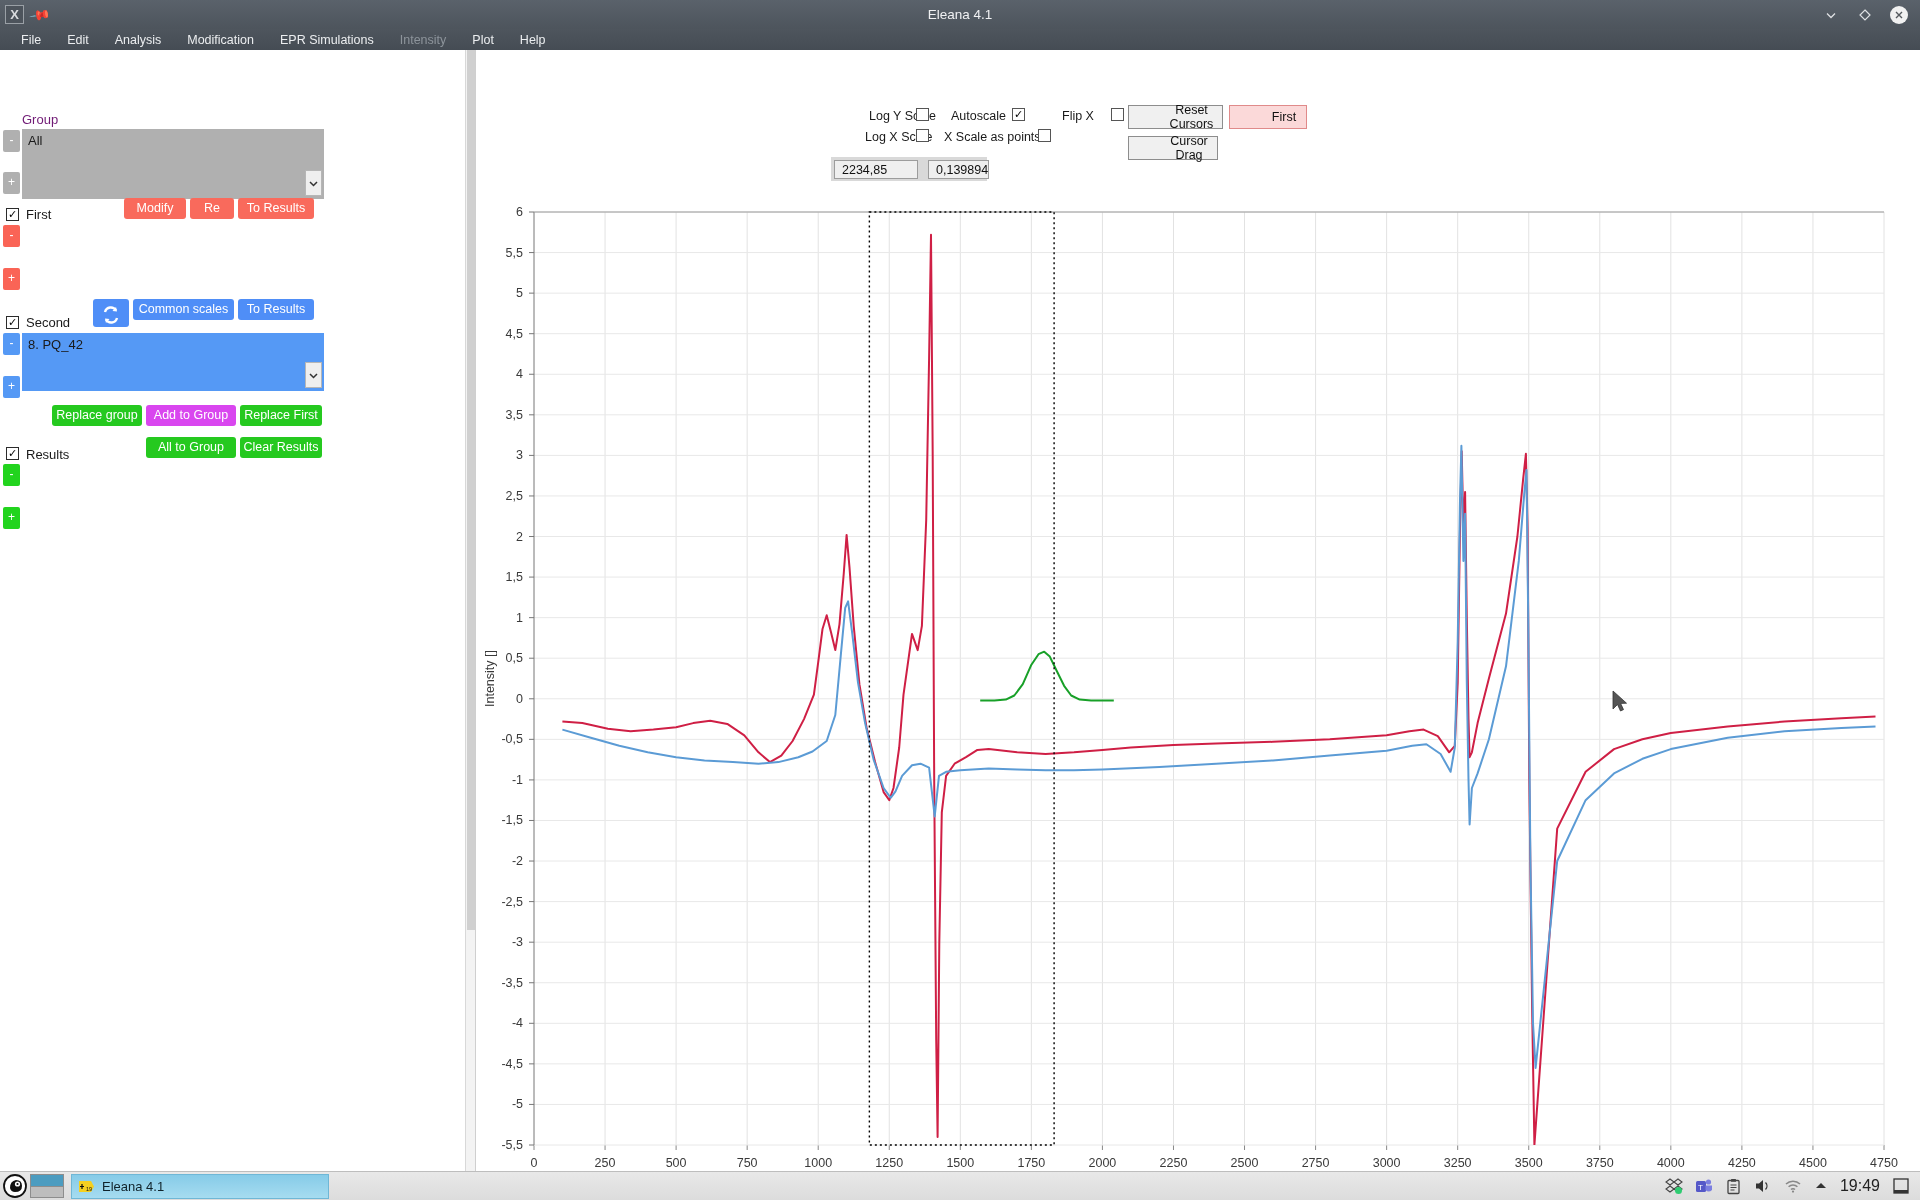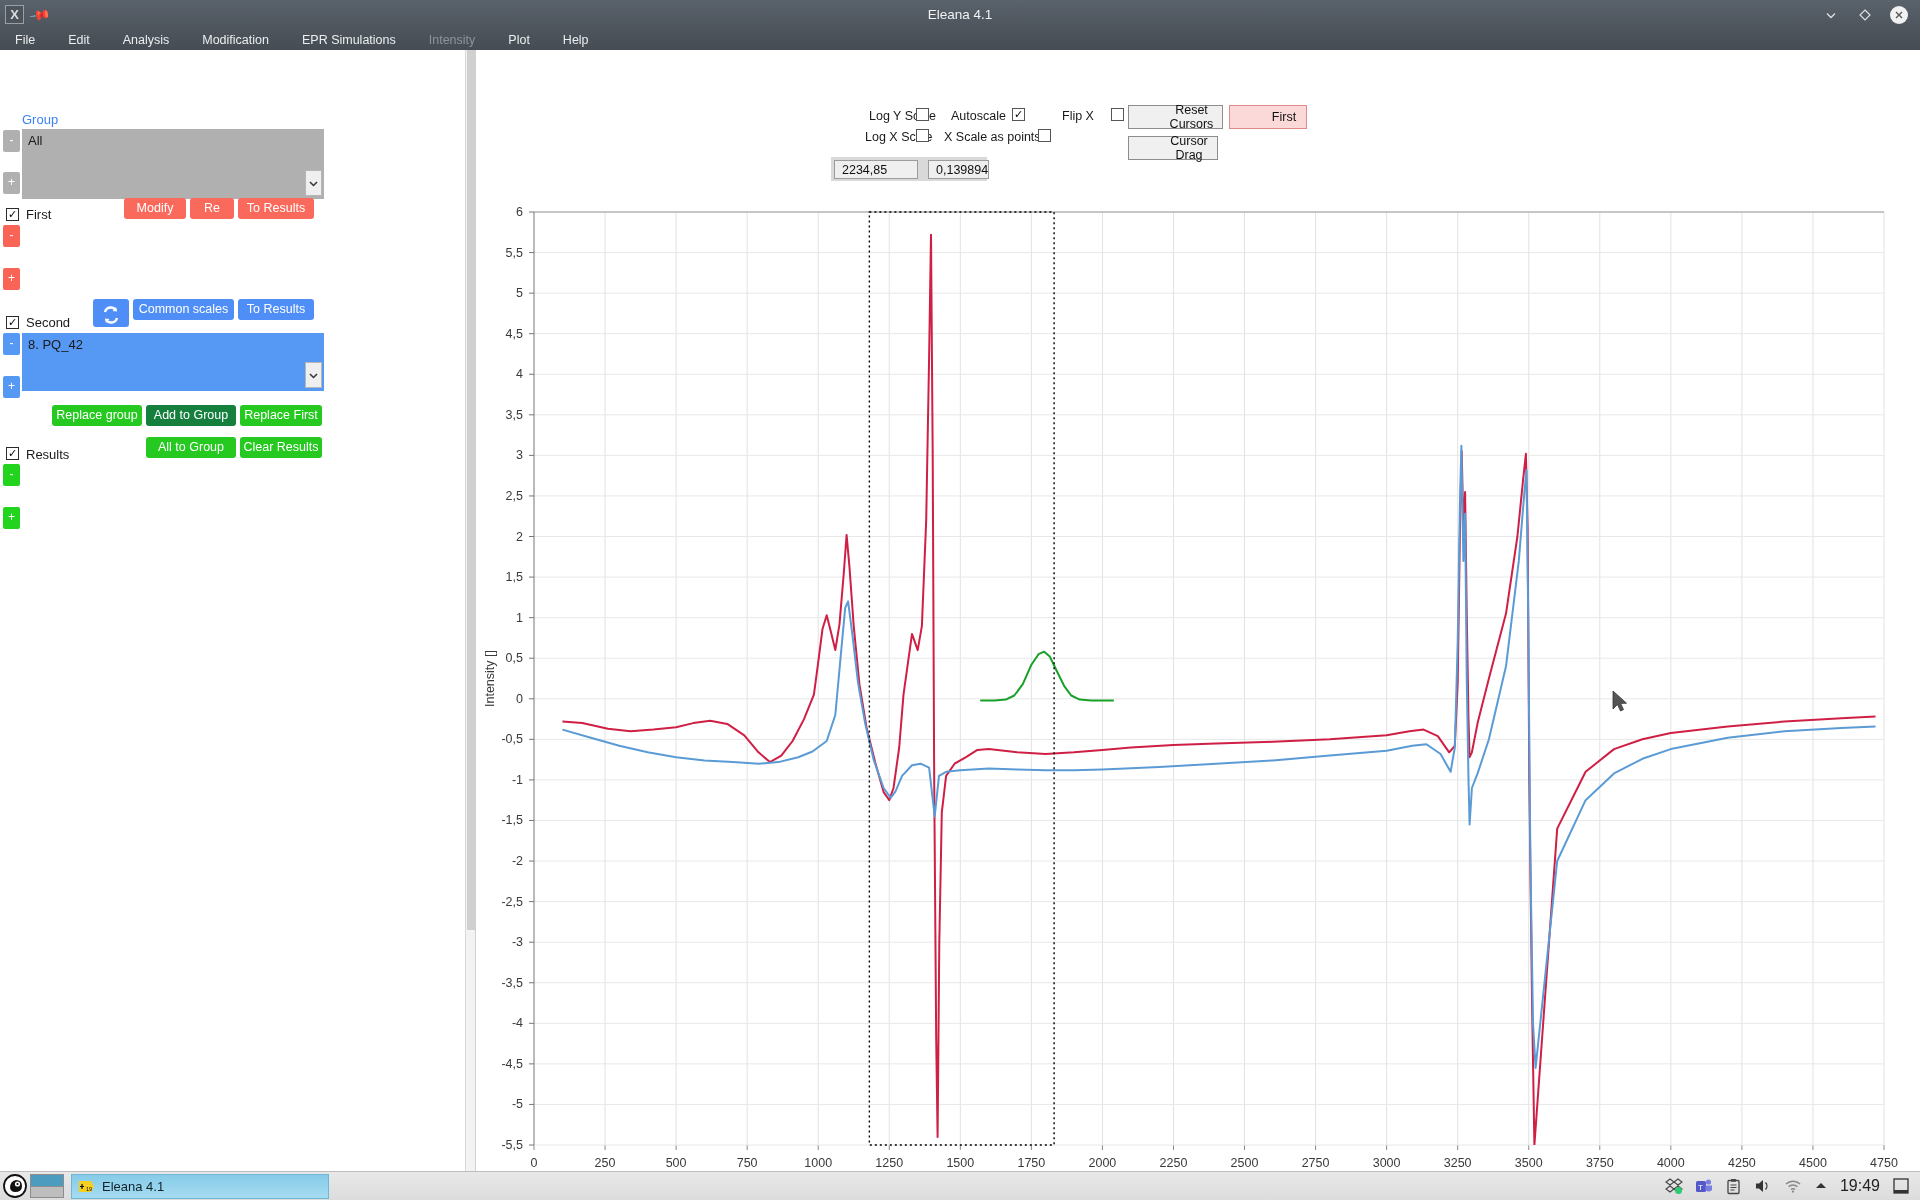--- a/index.html
+++ b/index.html
@@ -32,41 +32,41 @@
     padding-right:12px; position:relative; z-index:2;
   }
   .winbtn { width:18px; height:18px; display:flex; align-items:center; justify-content:center;
             color:#dfe1e4; font-size:13px; line-height:1; }
   .winbtn.close { background:#f1f1f1; color:#4d545c; border-radius:50%; font-size:12px; font-weight:bold; }
 
   
   #menubar {
     height:21px; width:100%;
     background:linear-gradient(to bottom,#4e555d 0%,#454c54 100%);
-    display:flex; align-items:center; padding-left:6px; gap:15px;
+    display:flex; align-items:center; padding-left:12px; gap:8px;
   }
   #menubar .mi { color:#eceef0; font-size:12.5px; padding:2px 9px; }
   #menubar .mi.disabled { color:#8d949b; }
 
   
   #main { display:flex; width:1920px; height:1141px; background:#fff; }
 
   
   #leftpanel {
     width:476px; height:1141px; background:#ffffff;
     border-right:1px solid #cfcfcf; position:relative;
   }
   #leftscroll {
     position:absolute; right:0; top:0; width:10px; height:1141px;
     background:#f3f3f3; border-left:1px solid #d8d8d8;
   }
   #leftscroll .thumb { position:absolute; top:0; left:1px; width:8px; height:880px; background:#d0d0d0; }
 
   .sec-label { font-size:13px; color:#1a1a1a; }
-  .grp-title { position:absolute; font-size:13px; color:#3b82f6; }
+  .grp-title { position:absolute; font-size:13px; color:#701a75; }
 
   .listbox {
     position:absolute; border:none; padding:4px 6px; font-size:13px; color:#1a1a1a;
   }
   .listbox .arrow {
     position:absolute; right:2px; bottom:3px; width:17px; height:26px;
     background:#efefef; border:1px solid #b6b6b6;
     display:flex; align-items:center; justify-content:center;
     font-size:11px; color:#333;
   }
@@ -203,21 +203,21 @@
     <div class="listbox" style="left:22px; top:283px; width:302px; height:58px; background:#5599f5;">
       <span>8.  PQ_42</span>
       <div class="arrow">
         <svg width="11" height="11" viewBox="0 0 11 11">
             <path d="M2 4 L5.5 7.5 L9 4" stroke="#333" stroke-width="1.5" fill="none"></path>
           </svg>
       </div>
     </div>
 
     <div class="btn" style="left:52px; top:355px; width:90px; background:#25c91f;">Replace group</div>
-    <div class="btn" style="left:146px; top:355px; width:90px; background:#15803d;">Add to Group</div>
+    <div class="btn" style="left:146px; top:355px; width:90px; background:#d946ef;">Add to Group</div>
     <div class="btn" style="left:240px; top:355px; width:82px; background:#25c91f;">Replace First</div>
 
     <div class="cbox" style="left:6px; top:397px;">✓</div>
     <div class="sec-label" style="position:absolute; left:26px; top:397px;">Results</div>
     <div class="btn" style="left:146px; top:387px; width:90px; background:#25c91f;">All to Group</div>
     <div class="btn" style="left:240px; top:387px; width:82px; background:#25c91f;">Clear Results</div>
     <div class="pm" style="left:3px; top:414px; background:#22d41e;">-</div>
     <div class="pm" style="left:3px; top:457px; background:#22d41e;">+</div>
 
     <div id="leftscroll">

